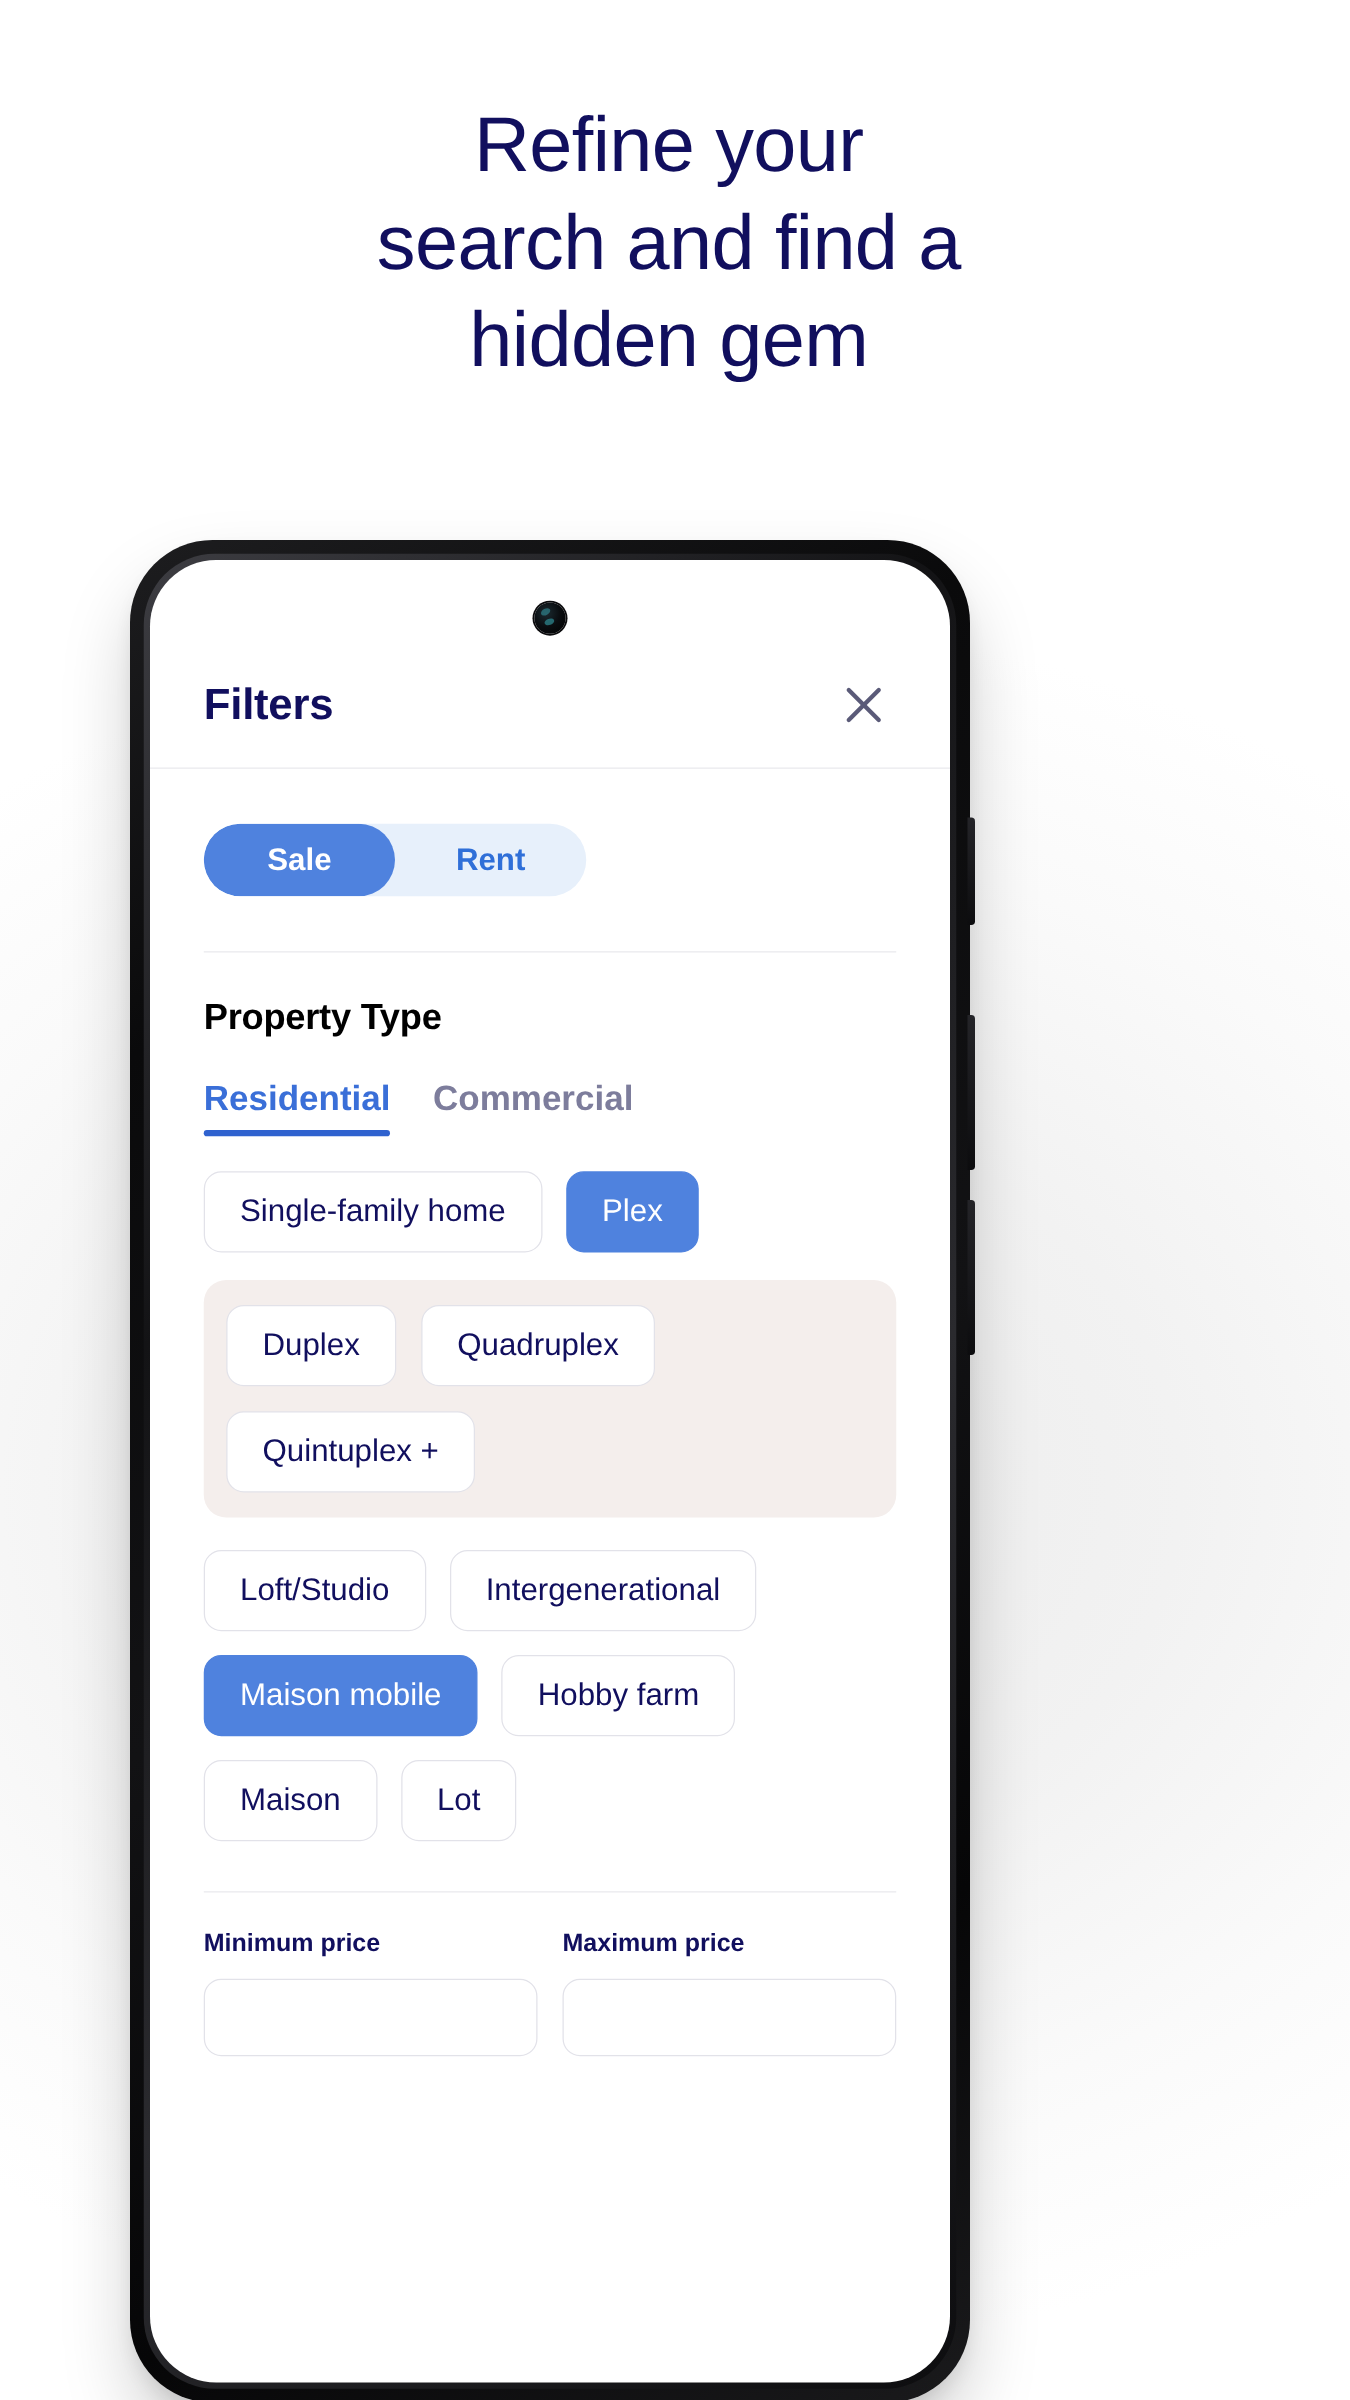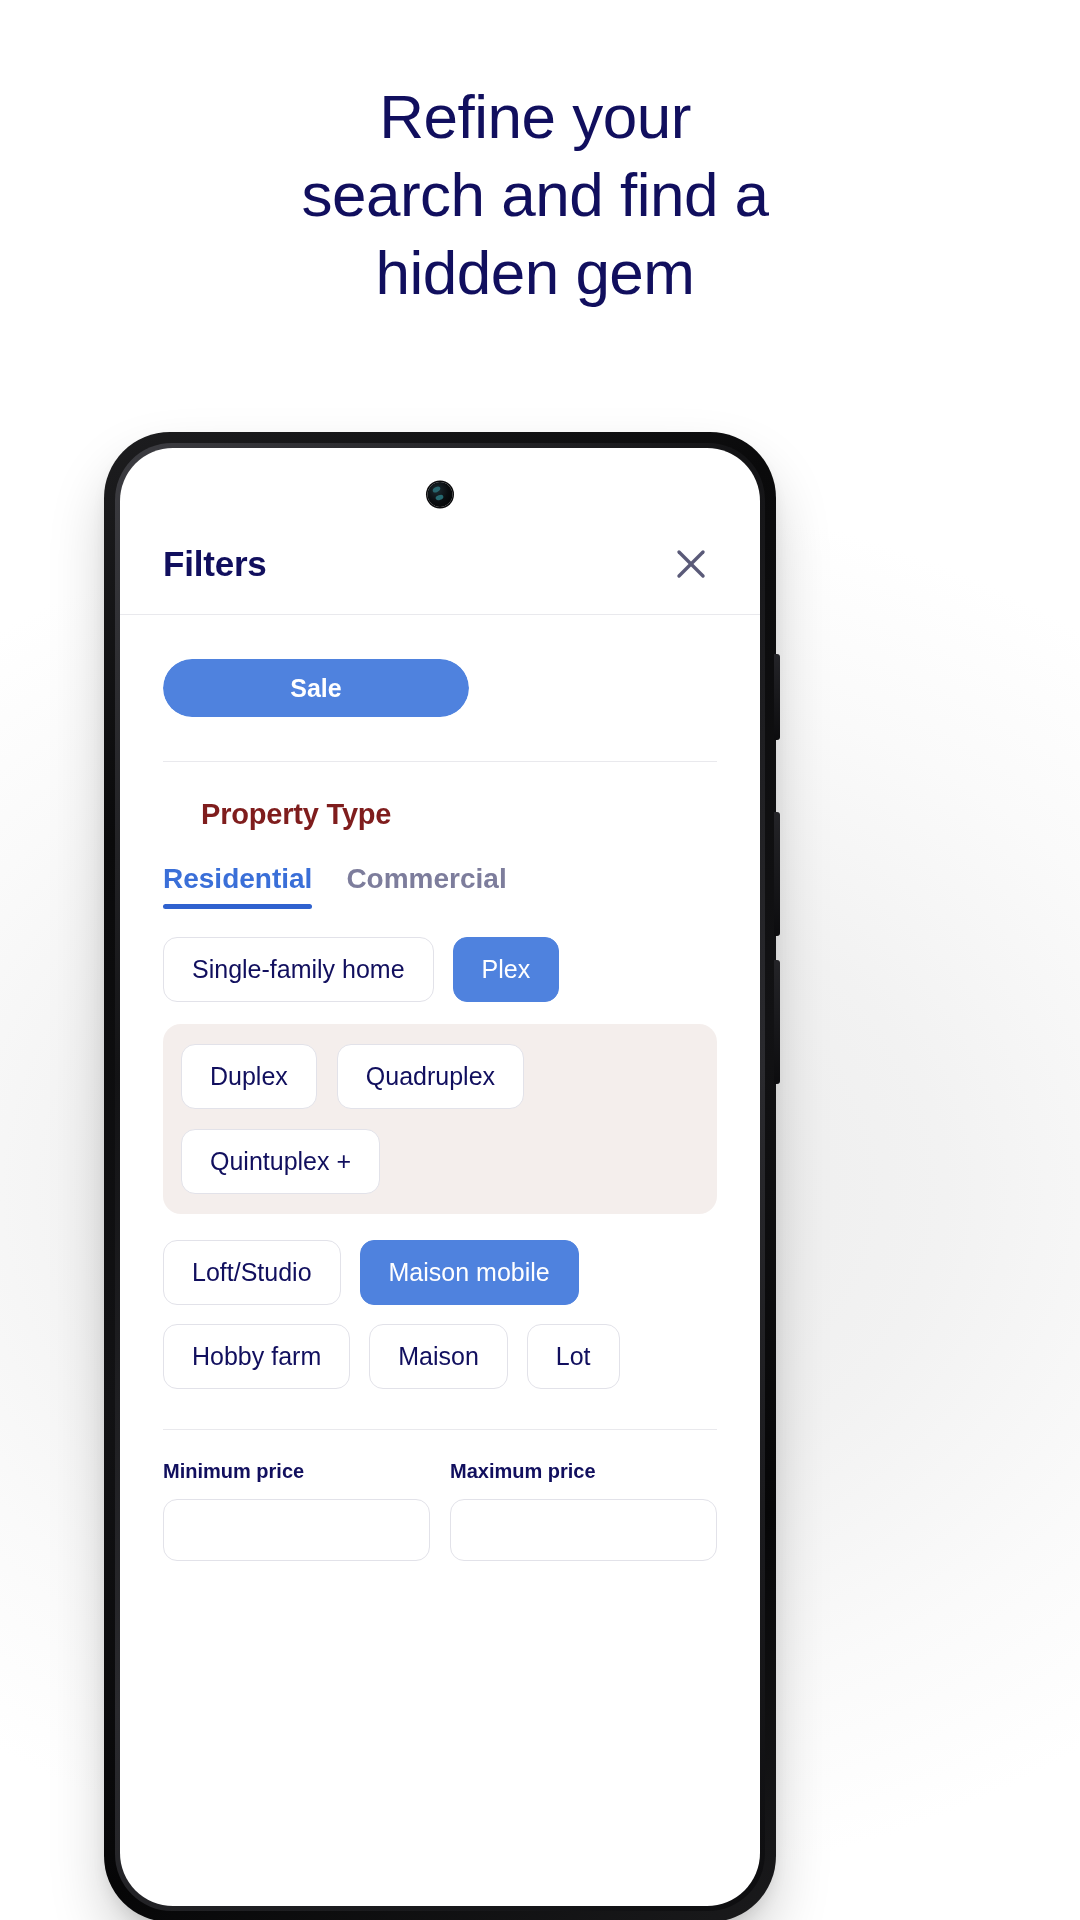--- a/index.html
+++ b/index.html
@@ -159,26 +159,25 @@
     border-radius: 40px;
   }
   .seg-item.active {
     background: #4f82de;
     color: #ffffff;
   }
   .segment-spacer { height: 44px; }
 
   
   .section-title {
-    color: #7f1d1d;
+    color: #000000;
     font-size: 29px;
     font-weight: 700;
     padding: 36px 43px 0 43px;
     letter-spacing: -0.2px;
-    margin-left: 38px;
   }
 
   
   .tabs {
     display: flex;
     gap: 34px;
     padding: 32px 28px 0 43px;
   }
   .tab {
     font-size: 28px;
@@ -290,20 +289,21 @@
                 <line x1="10" y1="10" x2="34" y2="34" stroke="#5a5a78" stroke-width="3.4" stroke-linecap="round"></line>
                 <line x1="34" y1="10" x2="10" y2="34" stroke="#5a5a78" stroke-width="3.4" stroke-linecap="round"></line>
               </svg>
             </div>
           </div>
           <div class="divider"></div>
 
           <div class="segment-wrap">
             <div class="segment">
               <div class="seg-item active">Sale</div>
+              <div class="seg-item">Rent</div>
             </div>
           </div>
           <div class="segment-spacer"></div>
           <div class="divider inset"></div>
 
           <div class="section-title">Property Type</div>
 
           <div class="tabs">
             <div class="tab active">Residential</div>
             <div class="tab">Commercial</div>
@@ -315,20 +315,21 @@
           </div>
 
           <div class="group-panel">
             <div class="chip">Duplex</div>
             <div class="chip">Quadruplex</div>
             <div class="chip">Quintuplex +</div>
           </div>
 
           <div class="chip-row mt">
             <div class="chip">Loft/Studio</div>
+            <div class="chip">Intergenerational</div>
             <div class="chip selected">Maison mobile</div>
             <div class="chip">Hobby farm</div>
             <div class="chip">Maison</div>
             <div class="chip">Lot</div>
           </div>
 
           <div class="divider lower"></div>
 
           <div class="price-row">
             <div class="price-col">

